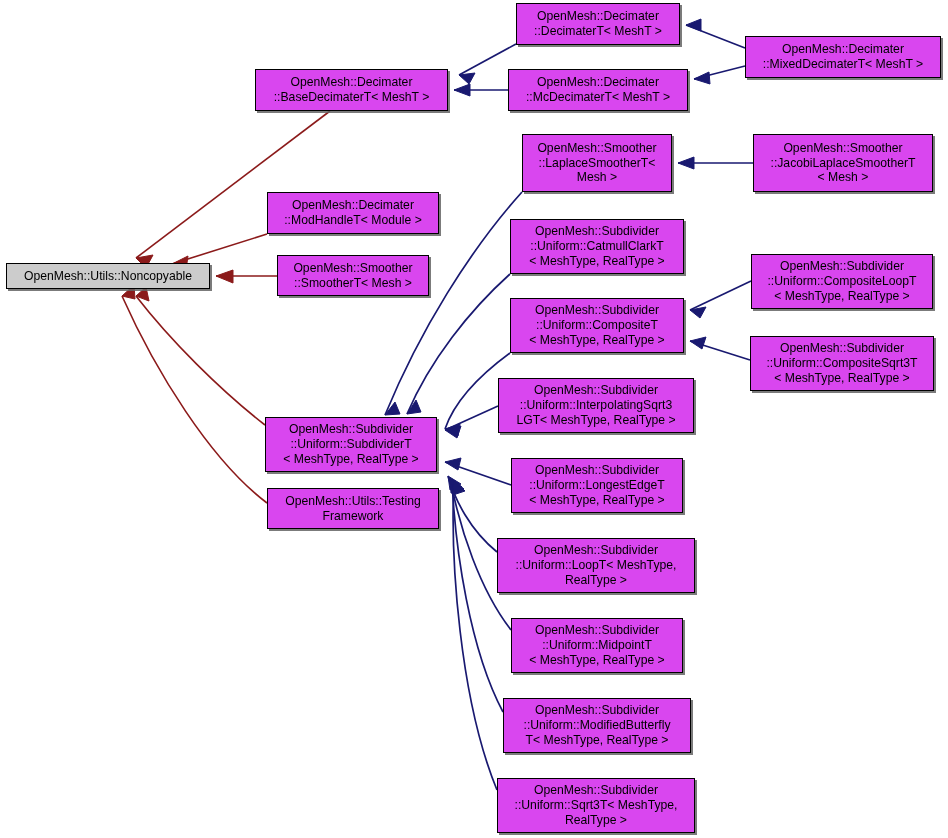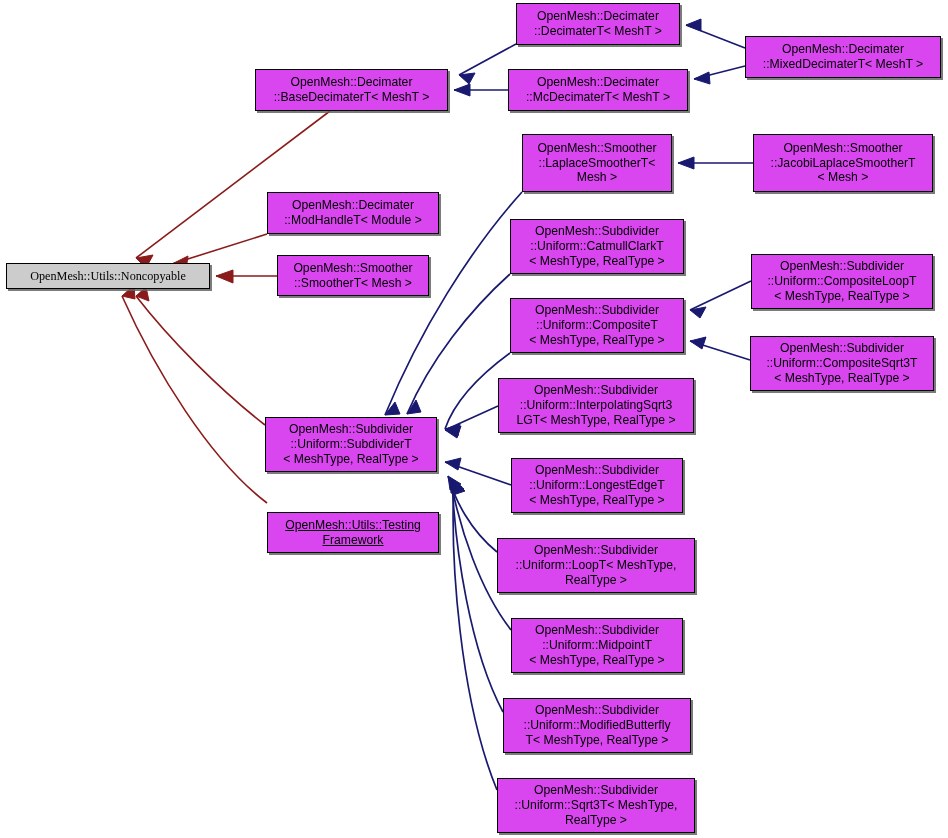--- a/index.html
+++ b/index.html
@@ -36,21 +36,20 @@
     line-height: 1.22;
     font-size: 12.2px;
     color: #000000;
     white-space: pre-line;
     padding: 1px 4px;
     cursor: pointer;
   }
   .node.root-node {
     background: #cccccc;
     border: 1px solid #000000;
-    font-family: Liberation Serif, serif;
   }
   .node-label {
     display: block;
     width: 100%;
     white-space: pre-line;
   }
 </style>
 </head>
 <body>
 
@@ -174,21 +173,21 @@
 &lt; MeshType, RealType &gt;</span></div>
     <div class="node" style="left: 498px; top: 378px; width: 196px; height: 55px;"><span class="node-label">OpenMesh::Subdivider
 ::Uniform::InterpolatingSqrt3
 LGT&lt; MeshType, RealType &gt;</span></div>
     <div class="node" style="left: 265px; top: 417px; width: 172px; height: 55px;"><span class="node-label">OpenMesh::Subdivider
 ::Uniform::SubdividerT
 &lt; MeshType, RealType &gt;</span></div>
     <div class="node" style="left: 511px; top: 458px; width: 172px; height: 55px;"><span class="node-label">OpenMesh::Subdivider
 ::Uniform::LongestEdgeT
 &lt; MeshType, RealType &gt;</span></div>
-    <div class="node" style="left: 267px; top: 512px; width: 172px; height: 41px; text-decoration: underline;"><span class="node-label">OpenMesh::Utils::Testing
+    <div class="node" style="left: 267px; top: 488px; width: 172px; height: 41px;"><span class="node-label">OpenMesh::Utils::Testing
 Framework</span></div>
     <div class="node" style="left: 497px; top: 538px; width: 198px; height: 55px;"><span class="node-label">OpenMesh::Subdivider
 ::Uniform::LoopT&lt; MeshType,
 RealType &gt;</span></div>
     <div class="node" style="left: 511px; top: 618px; width: 172px; height: 55px;"><span class="node-label">OpenMesh::Subdivider
 ::Uniform::MidpointT
 &lt; MeshType, RealType &gt;</span></div>
     <div class="node" style="left: 503px; top: 698px; width: 188px; height: 55px;"><span class="node-label">OpenMesh::Subdivider
 ::Uniform::ModifiedButterfly
 T&lt; MeshType, RealType &gt;</span></div>

